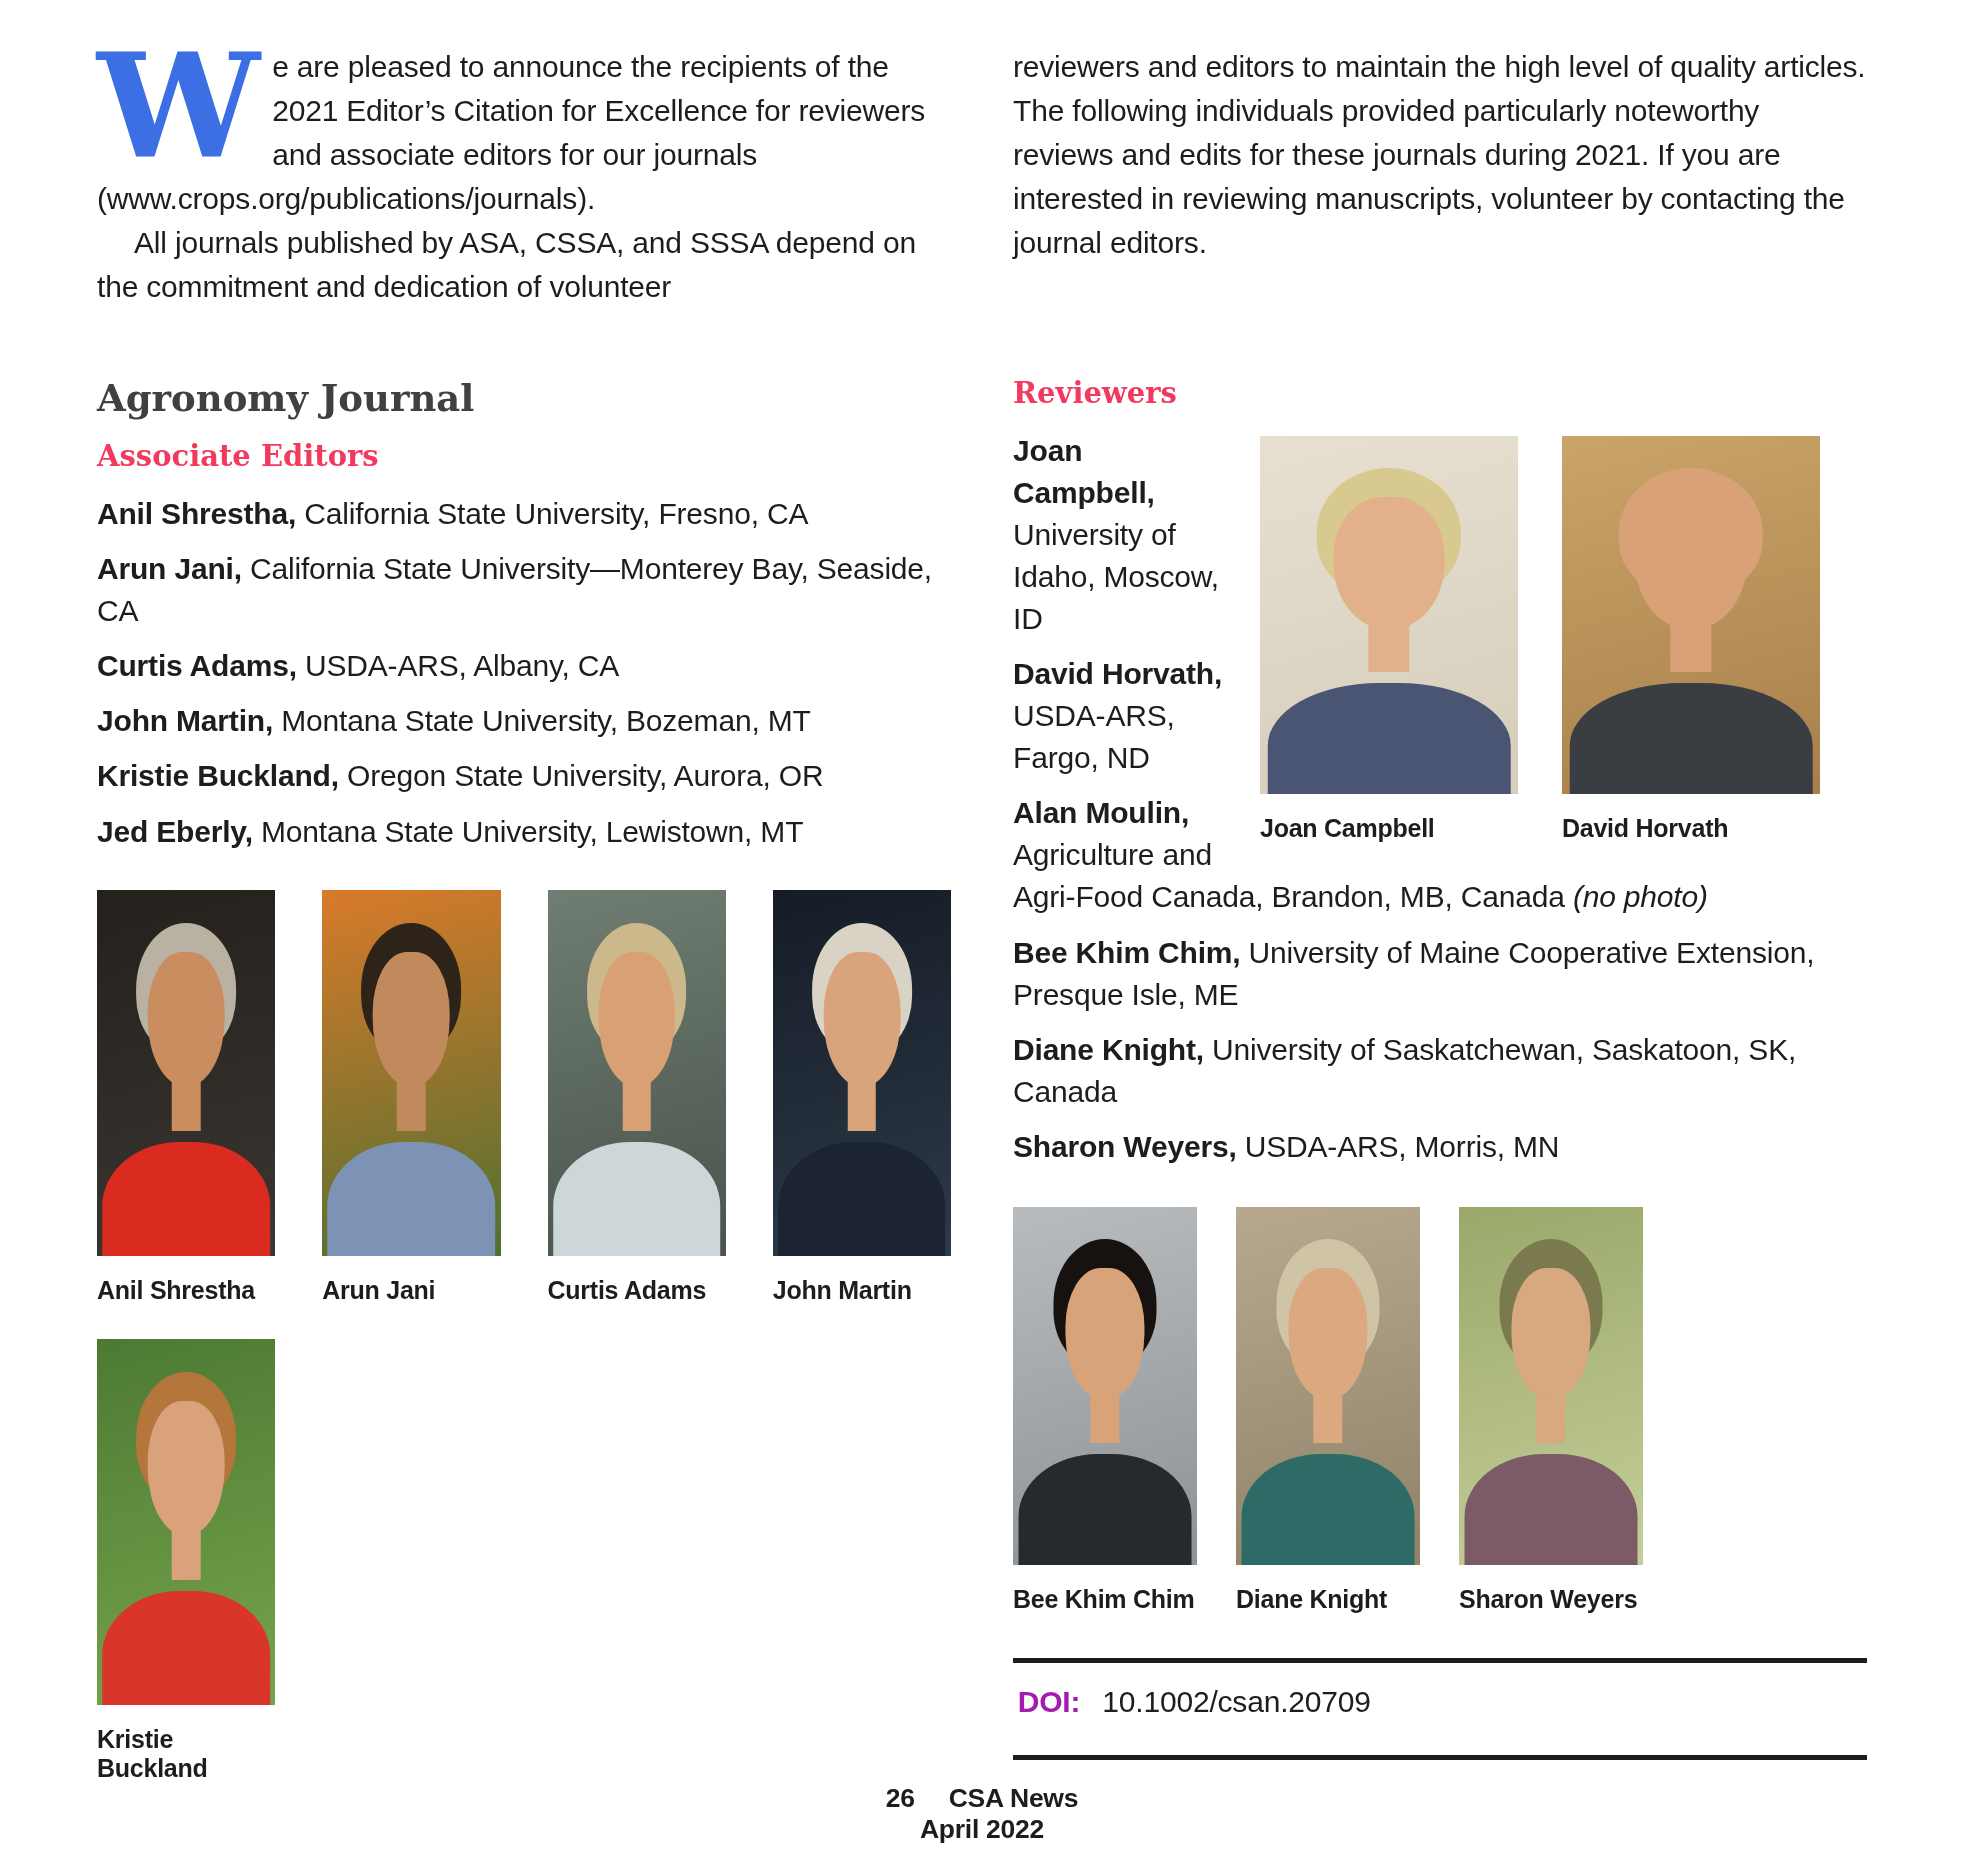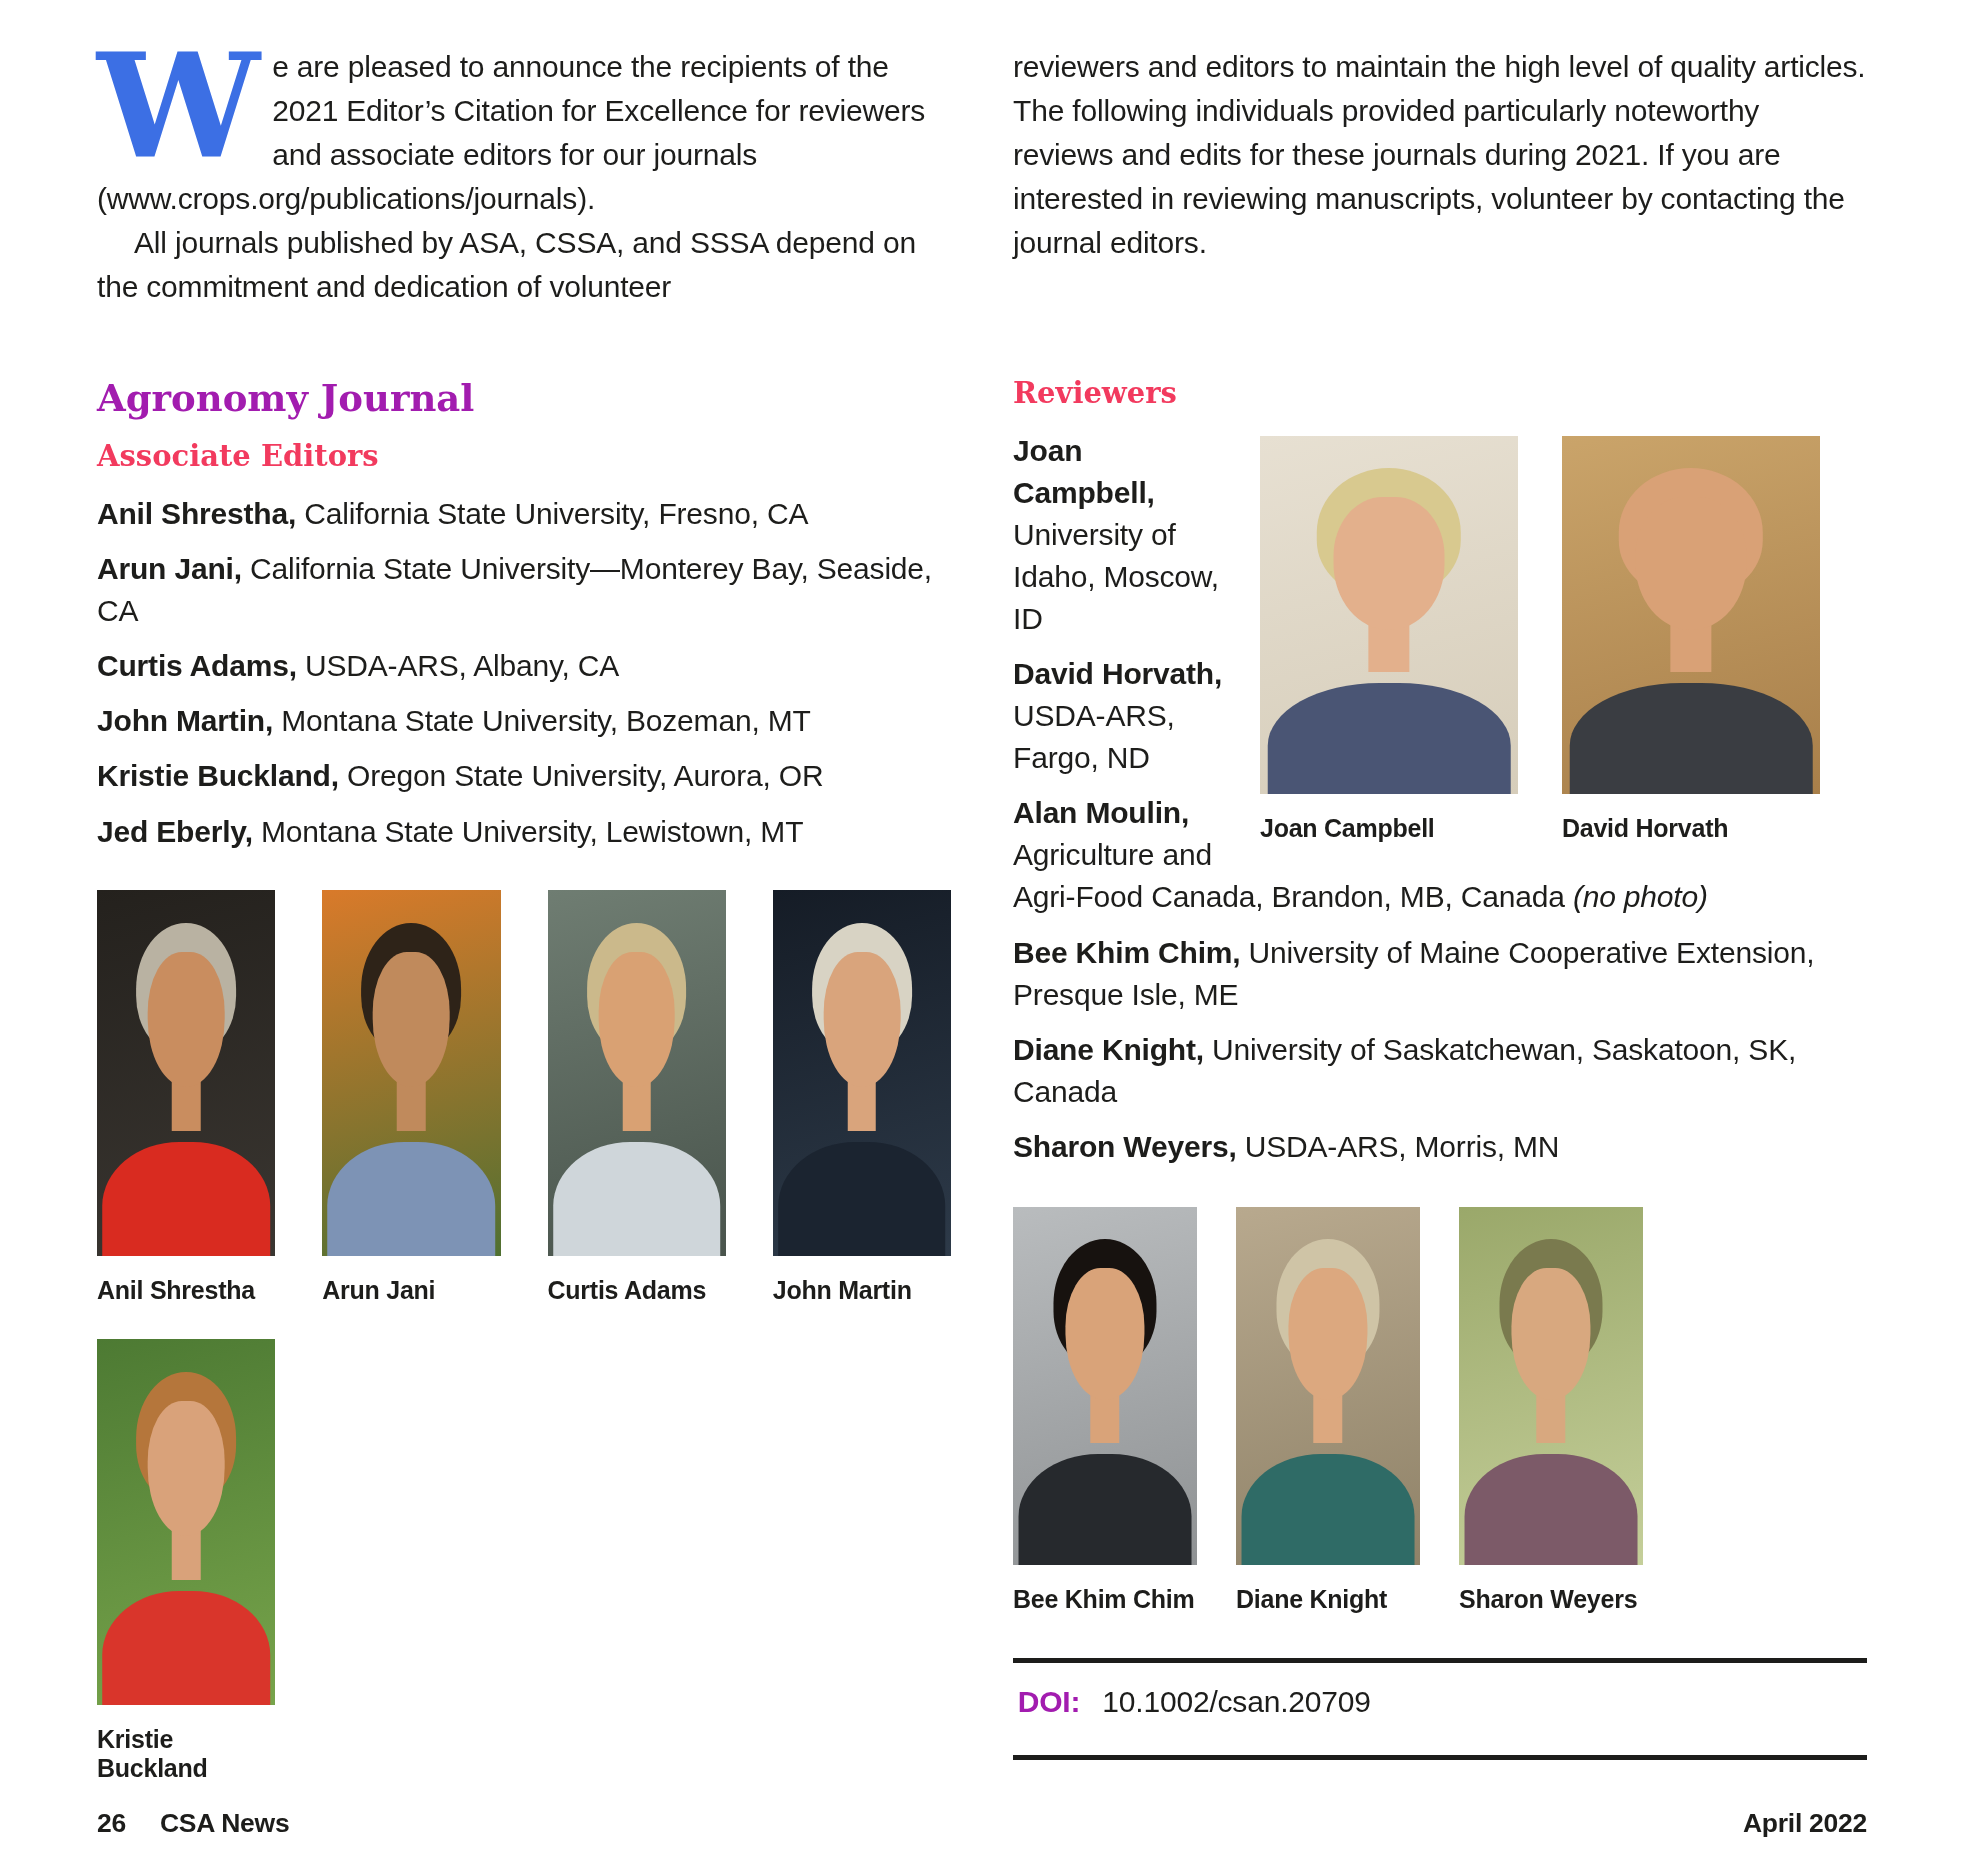--- a/index.html
+++ b/index.html
@@ -15,21 +15,21 @@
   .lead{font-size:30px;line-height:44px;margin:0;}
   .indent{text-indent:37px;}
   .dropcap{
     float:left;font-family:"DejaVu Serif",serif;font-weight:700;
     font-size:145px;line-height:117px;color:#3c6fe4;padding:3.1px 12.5px 0 0;
   }
   
   .main-grid{display:grid;grid-template-columns:1fr 1fr;column-gap:62px;margin-top:67px;}
   .journal-title{
     font-family:"DejaVu Serif",serif;font-weight:700;font-size:37px;
-    color:#a21caf;margin:0 0 18.7px;letter-spacing:0;
+    color:#404040;margin:0 0 18.7px;letter-spacing:0;
   }
   .sub-heading{
     font-family:"DejaVu Serif",serif;font-weight:700;font-size:29px;
     color:#f23a5e;margin:0 0 20px;letter-spacing:0;
   }
   .entry{font-size:30px;line-height:42px;margin:0 0 13.2px;}
   .entry b{font-weight:700;}
   .note{}
   
   figure{margin:0;}
@@ -62,21 +62,21 @@
   
   .doi-block{
     clear:both;margin-top:44px;padding:22px 4.7px 36px;
     border-top:5.4px solid #1d1d1b;border-bottom:5.4px solid #1d1d1b;
     font-size:30px;
   }
   .doi-label{color:#a21caf;font-weight:700;margin-right:22px;}
   
   .page-footer{
     margin-top:auto;display:flex;justify-content:space-between;align-items:center;
-    font-size:26.5px;font-weight:700;letter-spacing:-0.01em;
+    font-size:26.5px;font-weight:700;letter-spacing:-0.01em;flex-direction:column;
   }
   .footer-pub{margin-left:34px;}
 </style>
 </head>
 <body>
 
 <div class="page">
 
   <header class="intro-grid">
     <div>

